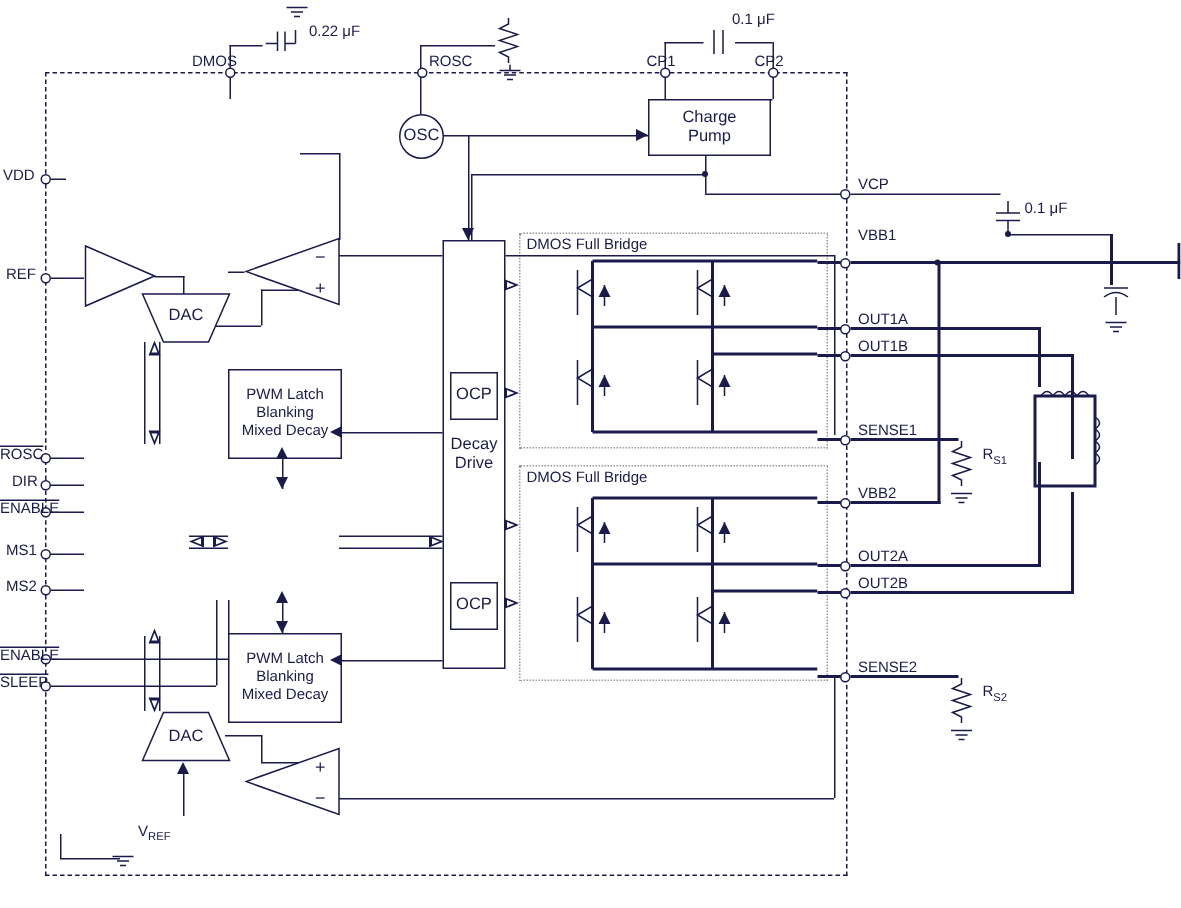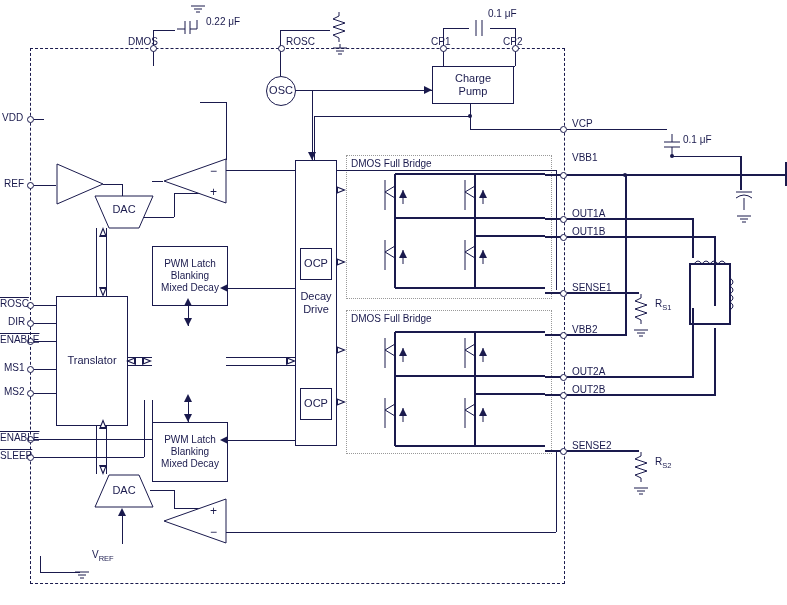--- a/index.html
+++ b/index.html
@@ -123,21 +123,20 @@
         <polygon points="63,1 63,45 1,23" fill="#fff" stroke="#1a1a4d"></polygon>
         <text x="47" y="17" font-size="12">+</text>
         <text x="47" y="38" font-size="12">−</text>
       </svg>
 </div>
 
 <div class="lbl small" style="left:92px;top:549px"><span>V</span><span class="sub">REF</span></div>
 <div class="v" style="left:122px;top:516px;height:28px"></div>
 <div class="arr u" style="left:118px;top:508px"></div>
 
-<div class="box" style="left:56px;top:296px;width:70px;height:128px">Translator</div>
 
 
 <div class="box" style="left:152px;top:246px;width:74px;height:58px;font-size:10px;white-space:pre-line">PWM Latch
 Blanking
 Mixed Decay</div>
 
 <div class="box" style="left:152px;top:422px;width:74px;height:58px;font-size:10px;white-space:pre-line">PWM Latch
 Blanking
 Mixed Decay</div>
 

